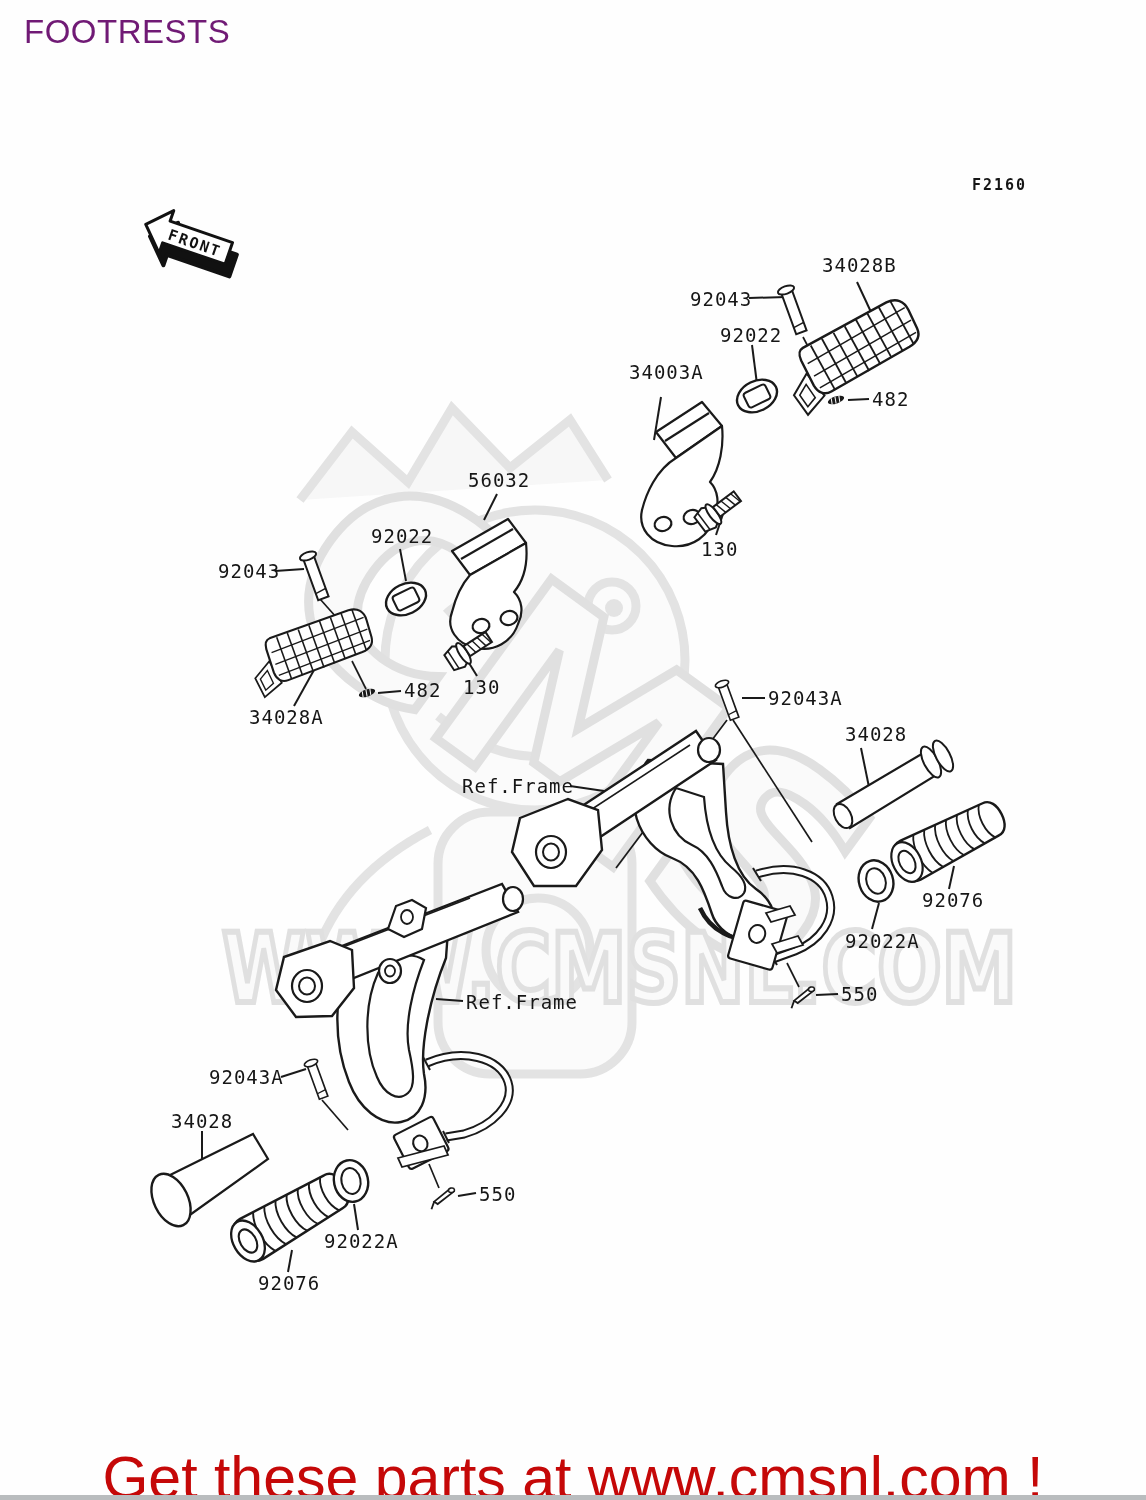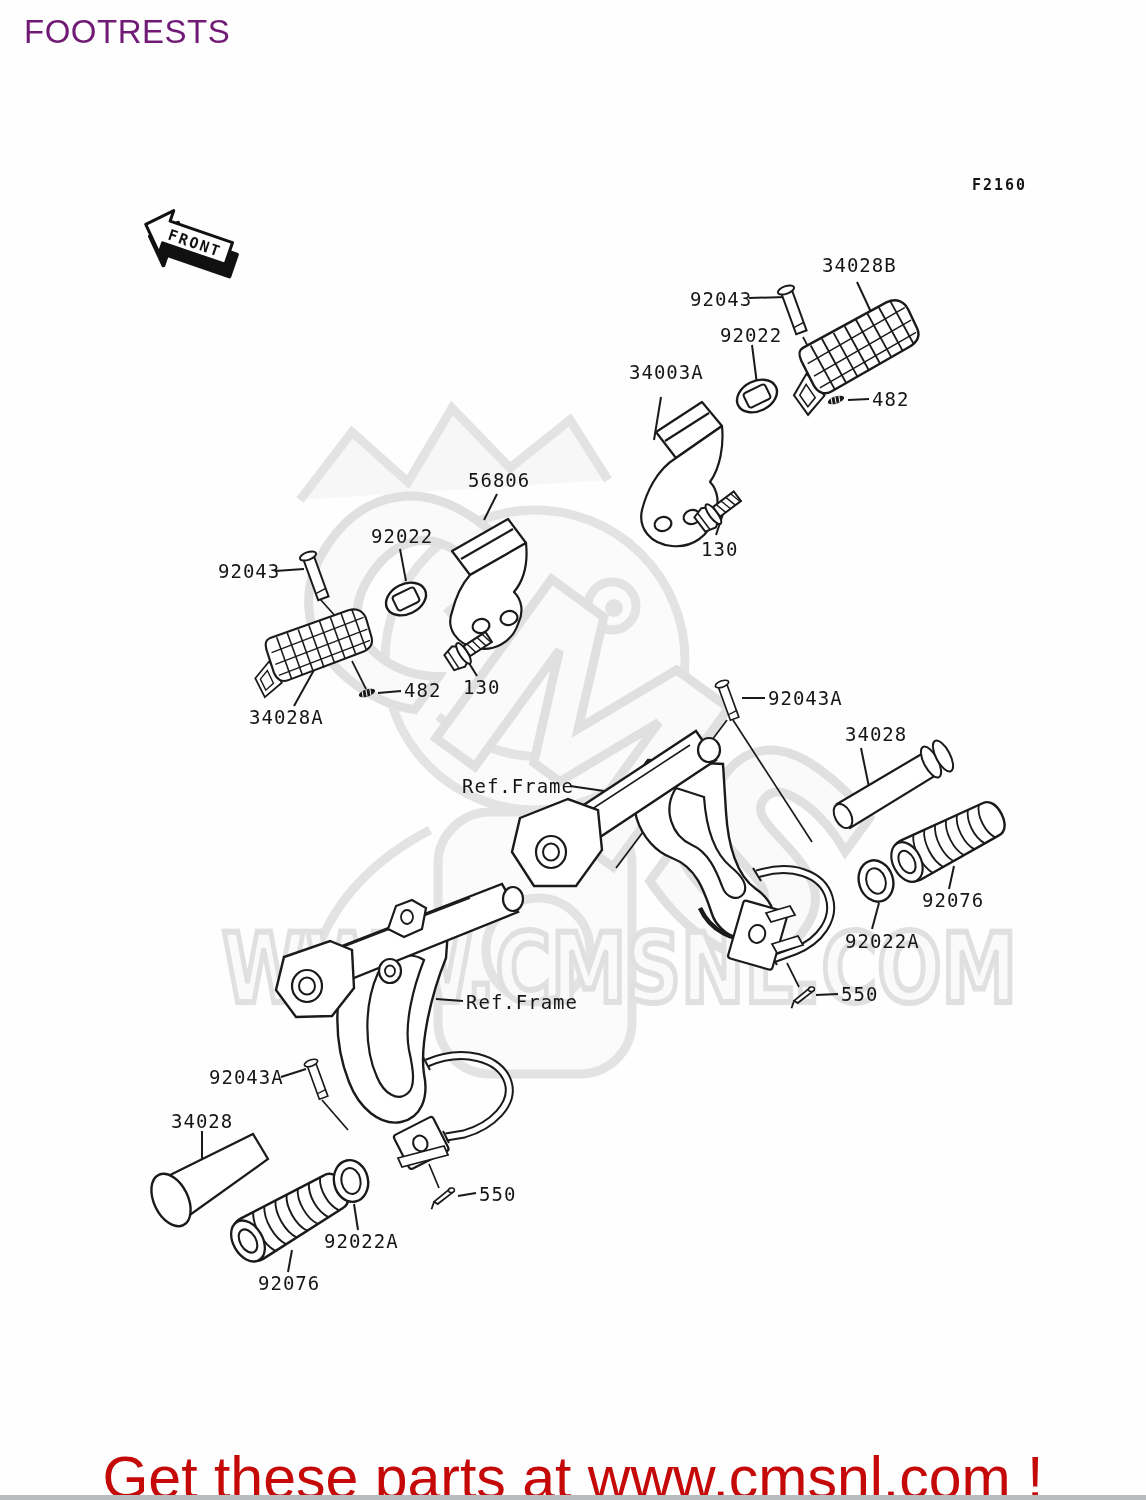--- a/index.html
+++ b/index.html
@@ -248,21 +248,21 @@
 </svg>
 
   <div id="page-title">FOOTRESTS</div>
   <div id="fig-code">F2160</div>
 
   <div class="plabel" style="left:822px;top:256px">34028B</div>
   <div class="plabel" style="left:690px;top:290px">92043</div>
   <div class="plabel" style="left:720px;top:326px">92022</div>
   <div class="plabel" style="left:629px;top:363px">34003A</div>
   <div class="plabel" style="left:872px;top:390px">482</div>
-  <div class="plabel" style="left:468px;top:471px">56806</div>
+  <div class="plabel" style="left:468px;top:471px">56032</div>
   <div class="plabel" style="left:701px;top:540px">130</div>
   <div class="plabel" style="left:371px;top:527px">92022</div>
   <div class="plabel" style="left:218px;top:562px">92043</div>
   <div class="plabel" style="left:404px;top:681px">482</div>
   <div class="plabel" style="left:463px;top:678px">130</div>
   <div class="plabel" style="left:249px;top:708px">34028A</div>
   <div class="plabel" style="left:768px;top:689px">92043A</div>
   <div class="plabel" style="left:845px;top:725px">34028</div>
   <div class="plabel" style="left:462px;top:777px">Ref.Frame</div>
   <div class="plabel" style="left:922px;top:891px">92076</div>

